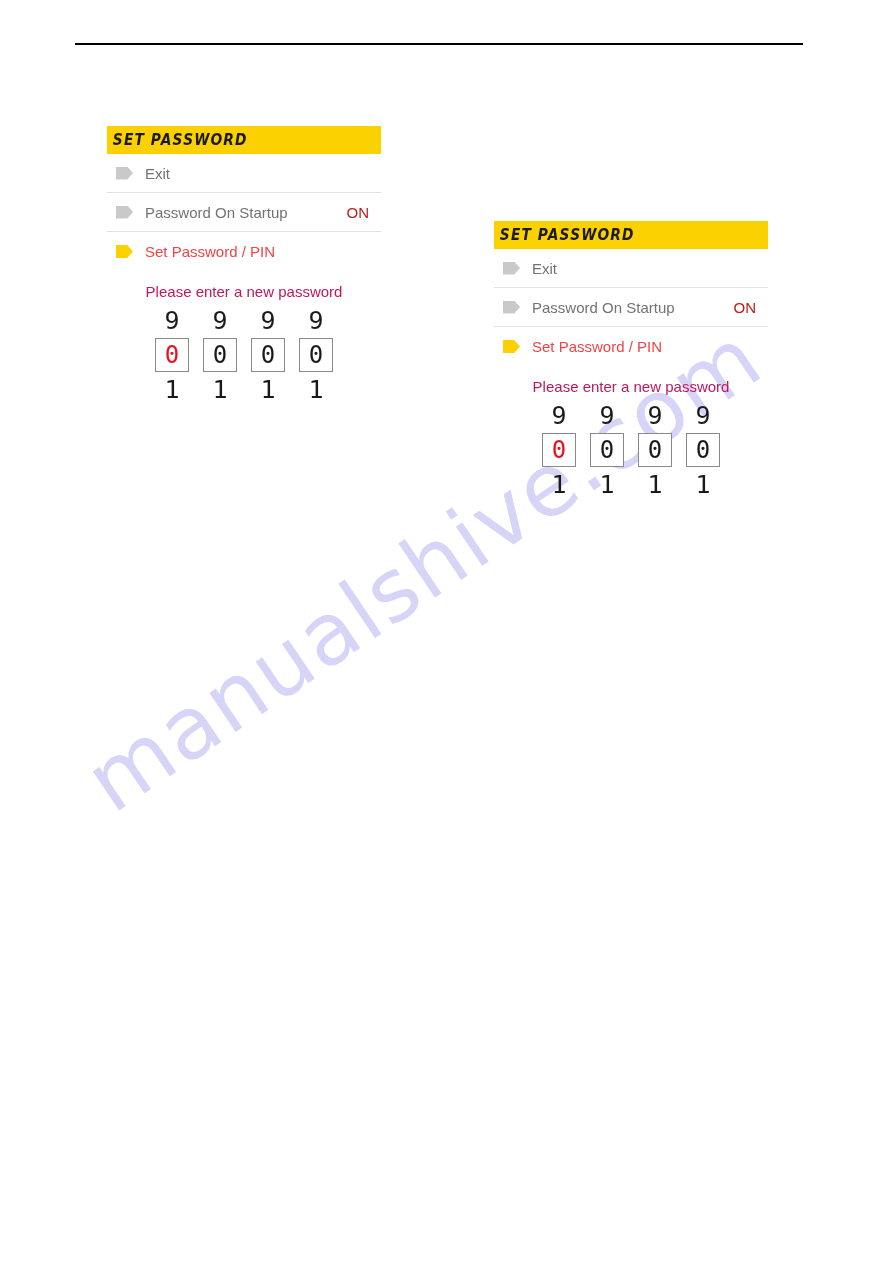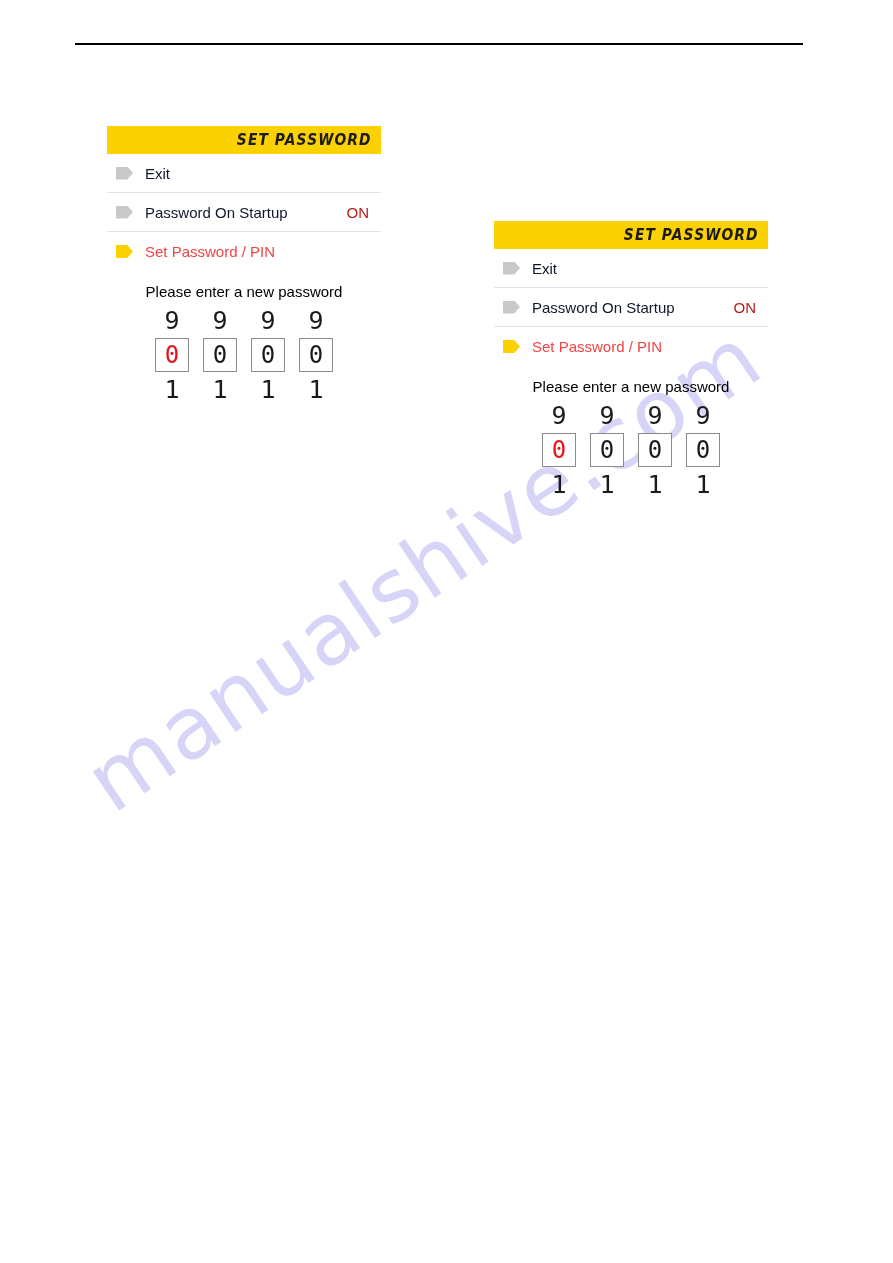--- a/index.html
+++ b/index.html
@@ -70,21 +70,21 @@
     top: 221px;
     width: 274px;
     filter: blur(0.35px);
   }
 
   .title-bar {
     height: 28px;
     background: #fcd102;
     display: flex;
     align-items: center;
-    justify-content: flex-end;
+    justify-content: flex-start;
     padding-right: 4px;
     box-sizing: border-box;
   }
   .title-text {
     font-family: "DejaVu Sans", sans-serif;
     font-size: 15px;
     font-weight: 700;
     font-style: italic;
     letter-spacing: 1.2px;
     color: #1b1b1b;
@@ -110,39 +110,39 @@
     margin-right: 12px;
     flex: 0 0 auto;
     background: #c9c9c9;
     clip-path: polygon(0 0, 66% 0, 100% 50%, 66% 100%, 0 100%);
   }
   .row-marker.active { background: #fcd102; }
 
   .row-label {
     font-family: "Liberation Sans", sans-serif;
     font-size: 15px;
-    color: #0f172a;
+    color: #737373;
     white-space: nowrap;
   }
   .row-label.accent { color: #ef4444; }
 
   .row-value {
     margin-left: auto;
     margin-right: 12px;
     font-family: "Liberation Sans", sans-serif;
     font-size: 15px;
     color: #b91c1c;
   }
 
   
   .prompt {
     text-align: center;
     font-family: "Liberation Sans", sans-serif;
     font-size: 15px;
-    color: #000000;
+    color: #be185d;
     padding-top: 12px;
   }
 
   .digit-grid {
     margin-top: 6px;
     display: flex;
     justify-content: center;
     gap: 14px;
   }
   .digit-col {

